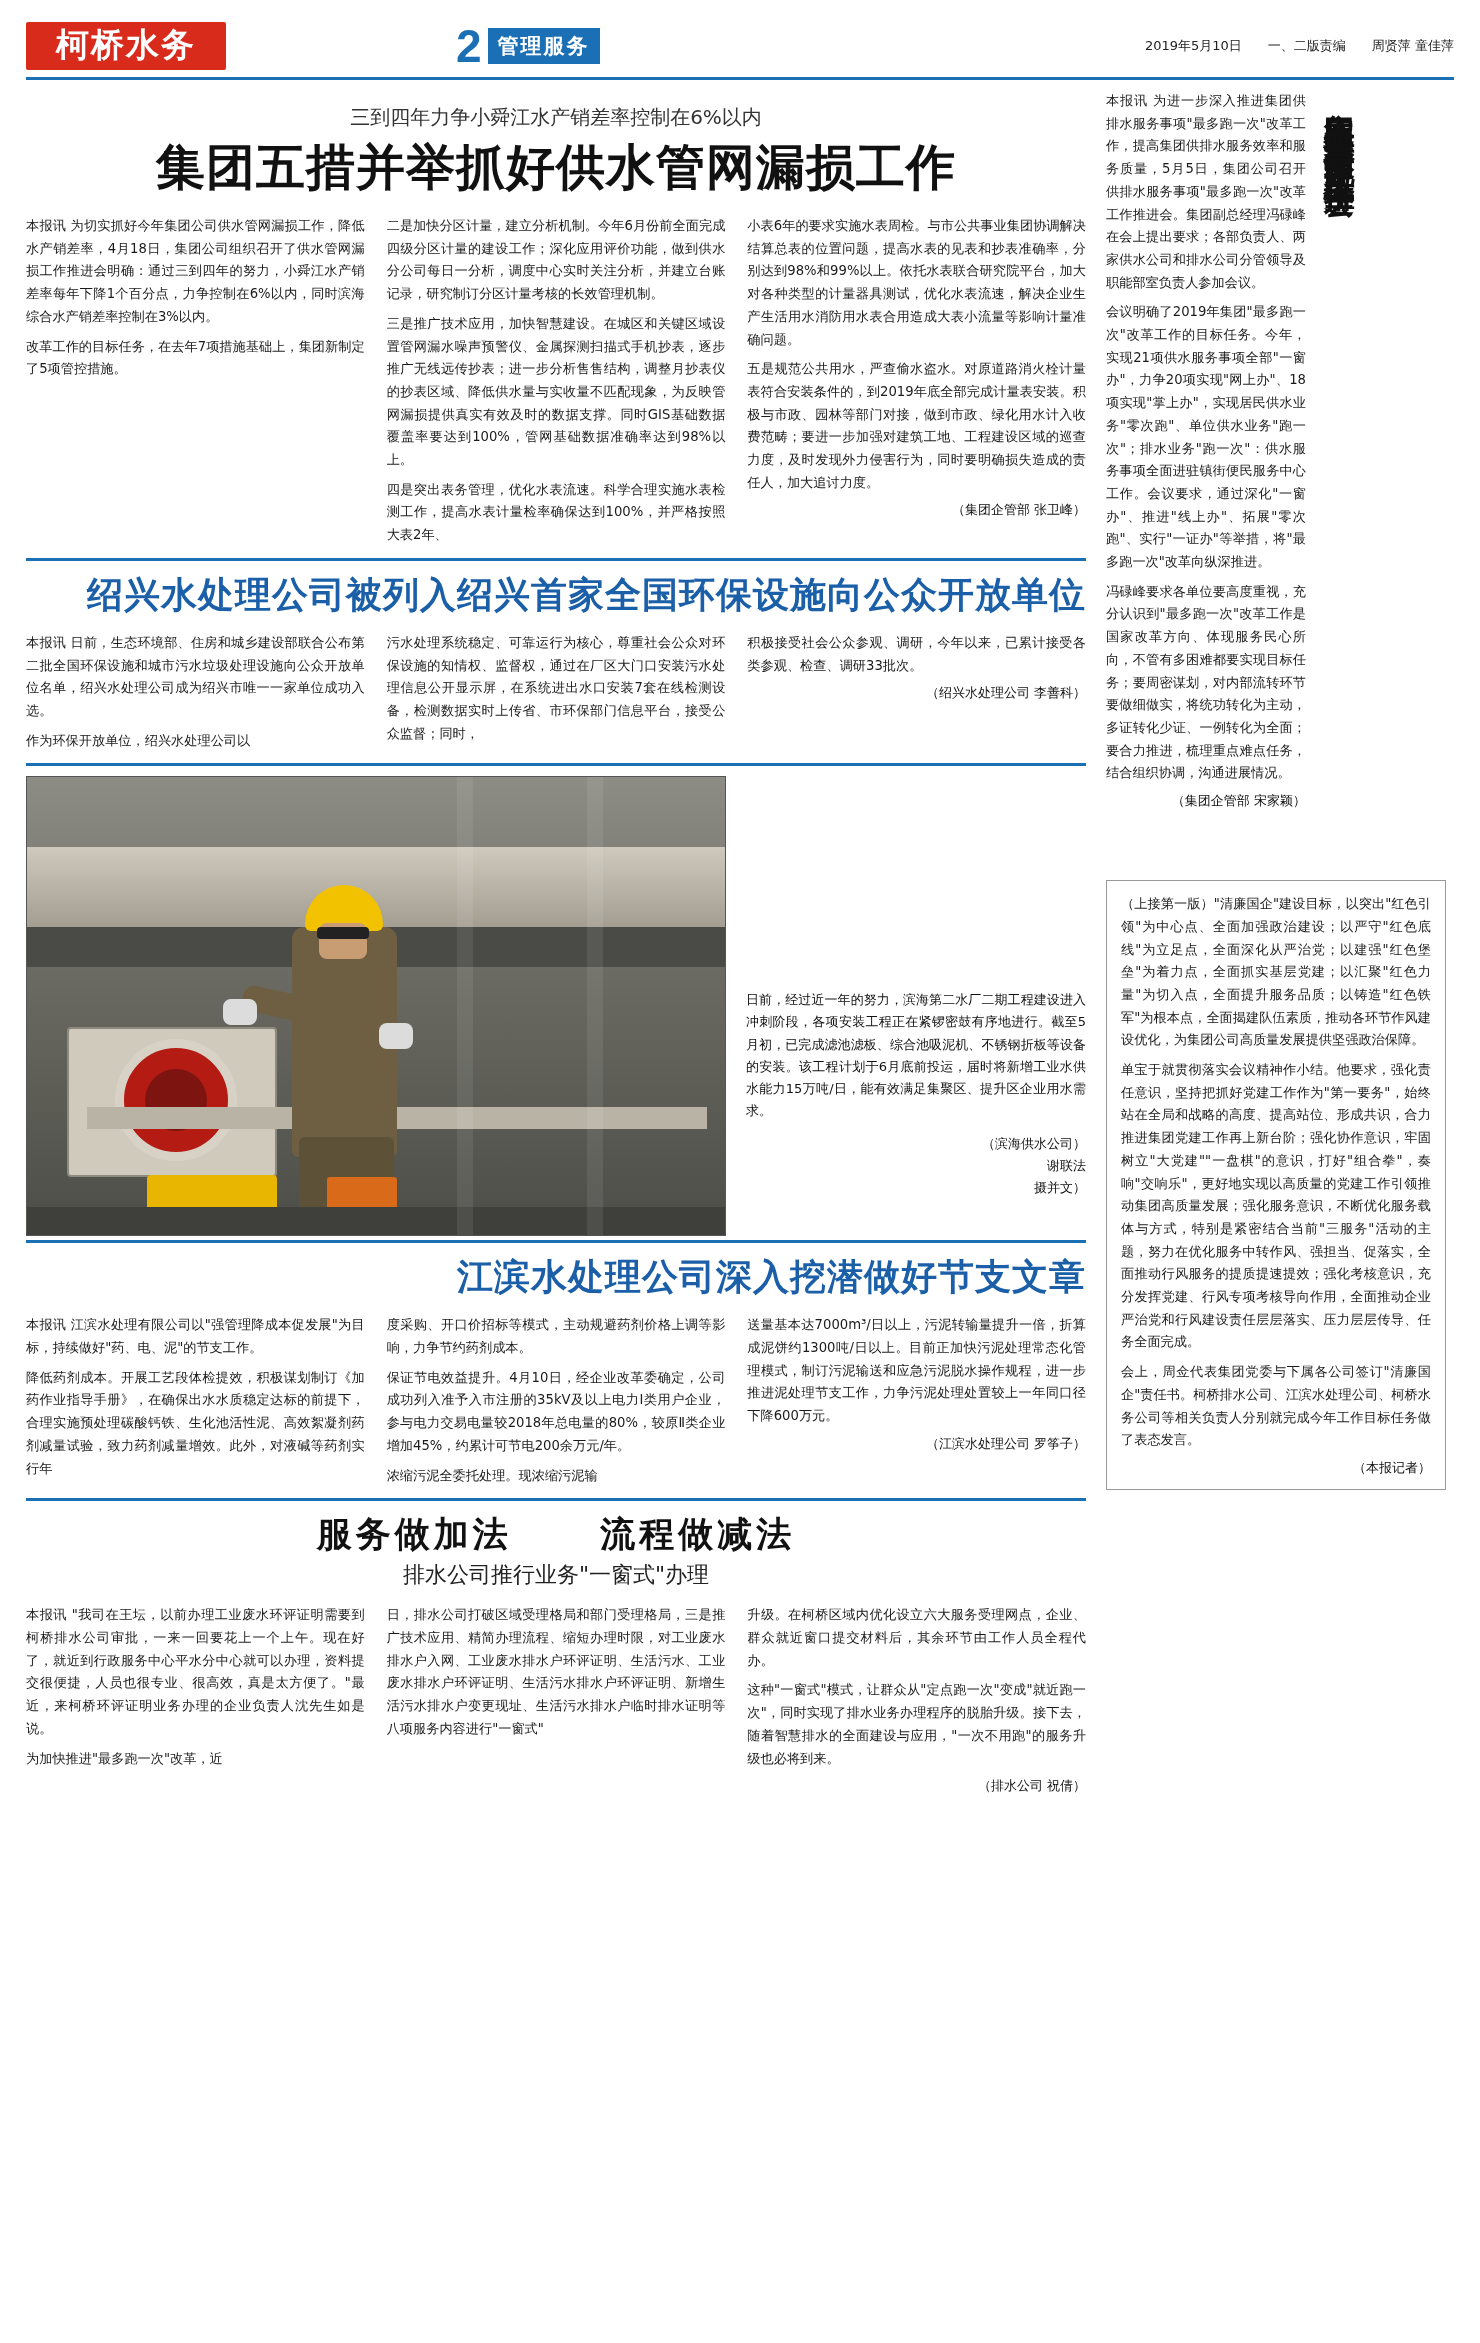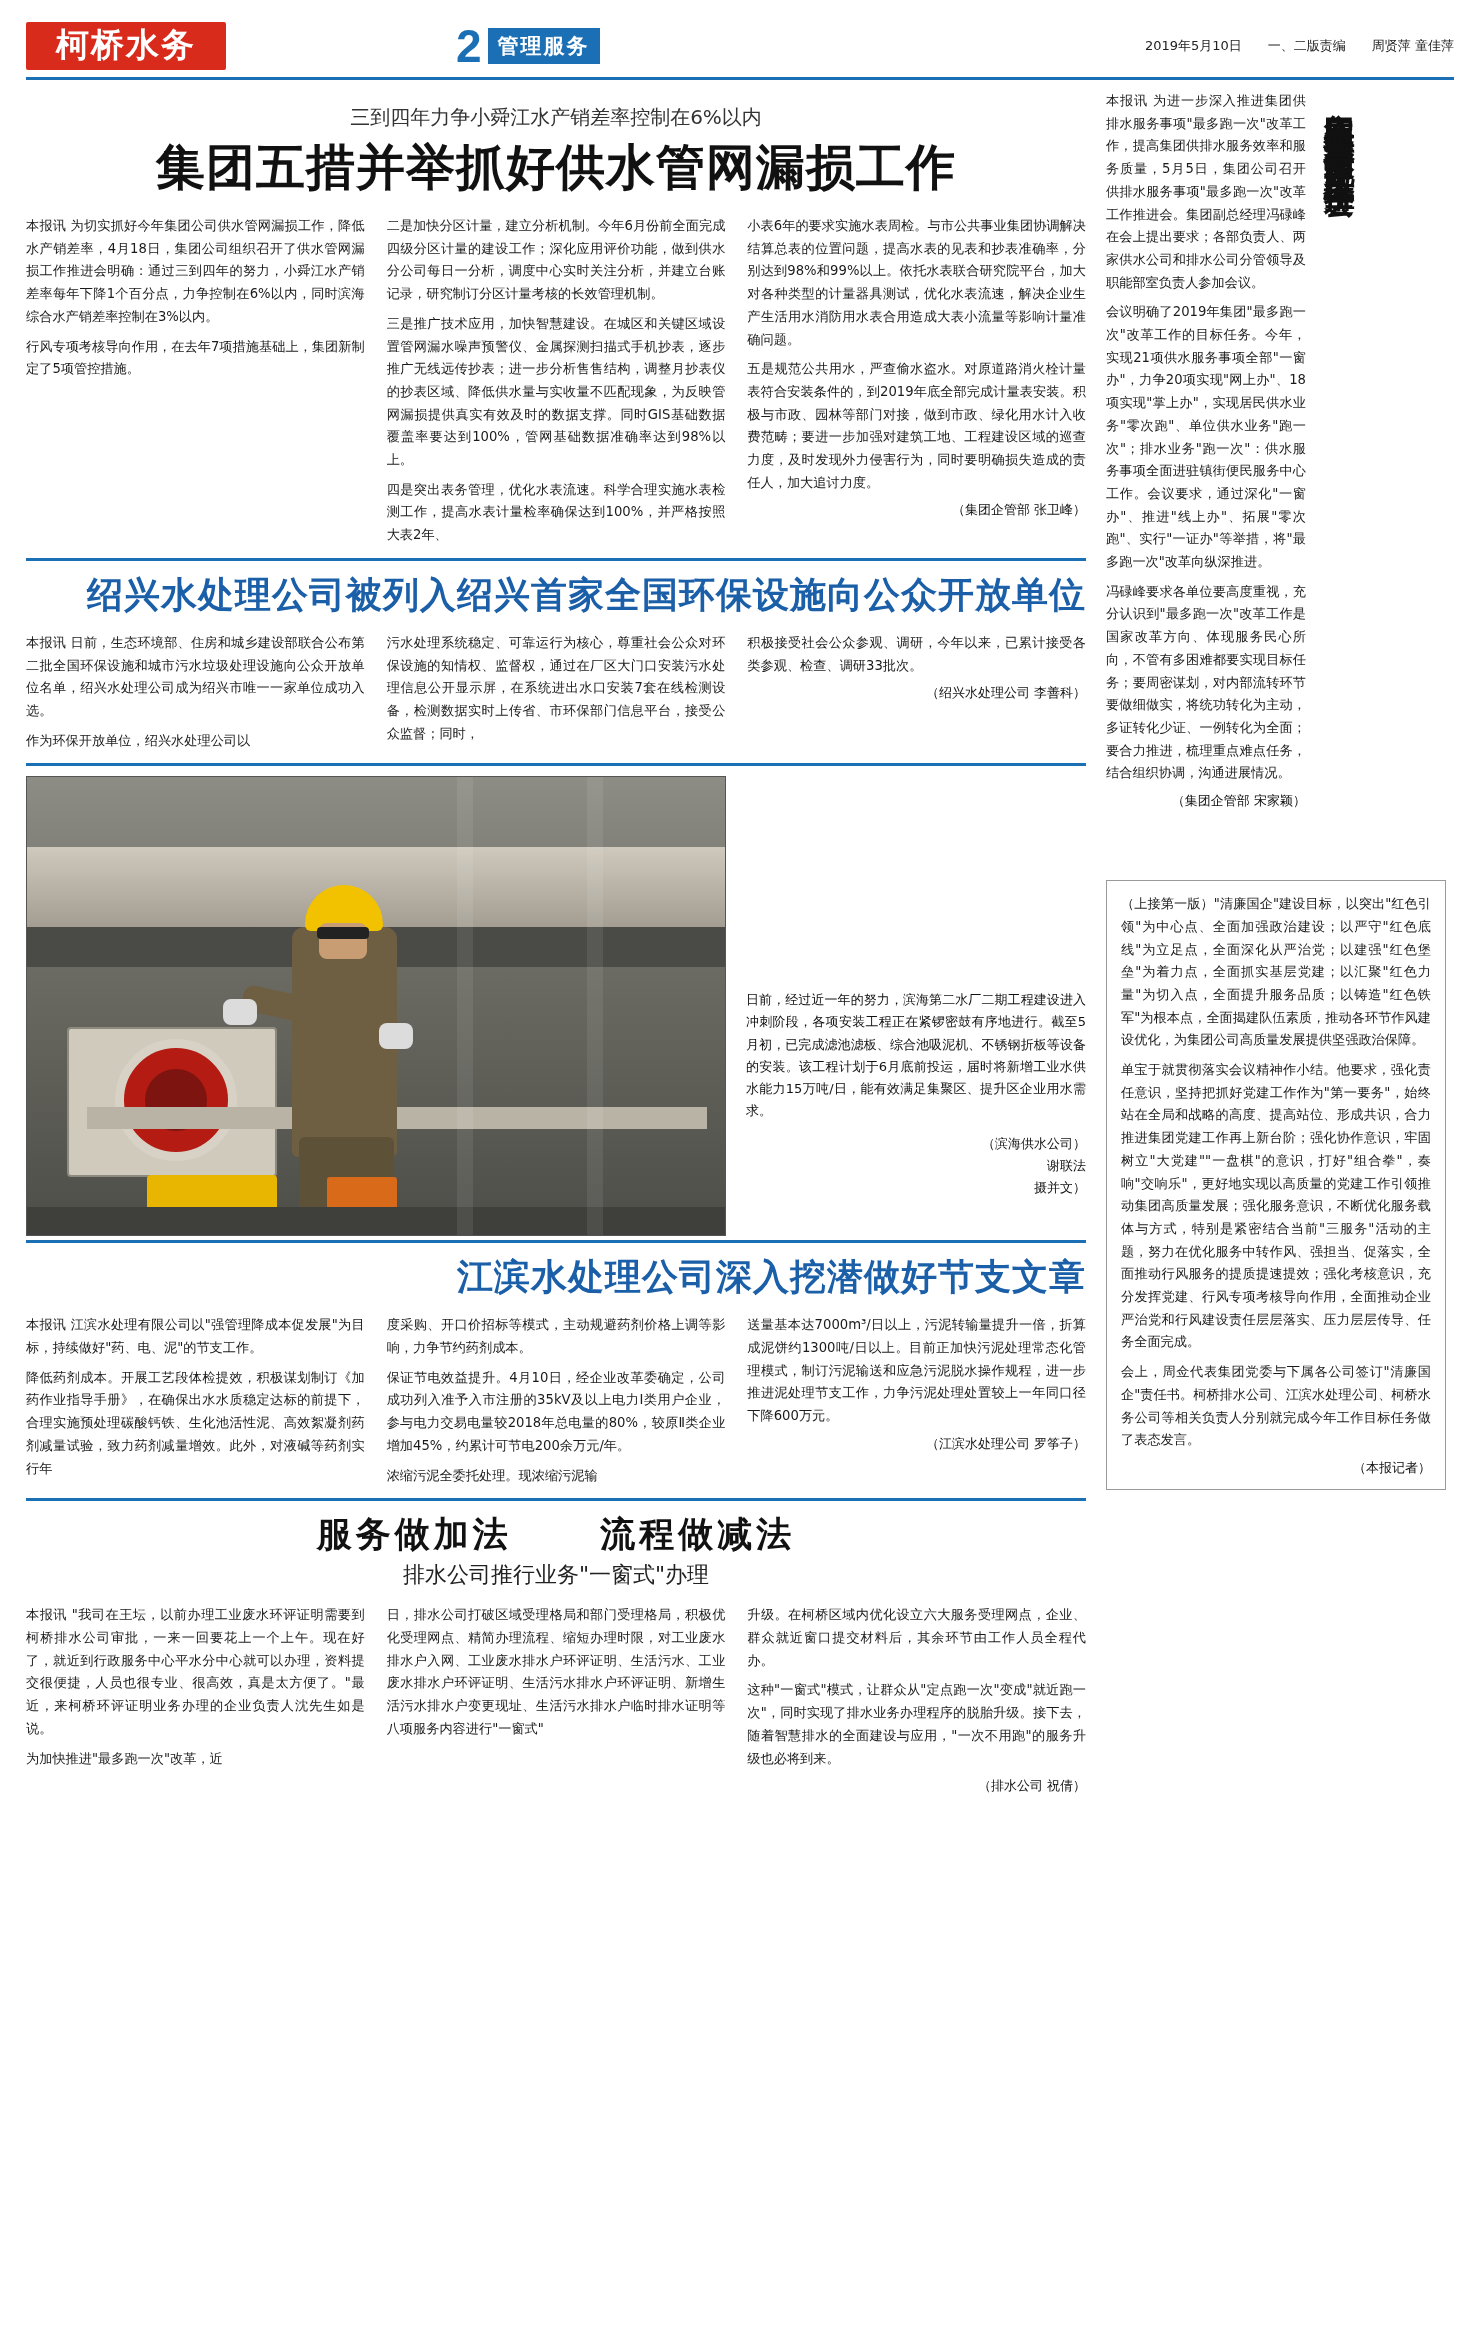--- a/index.html
+++ b/index.html
@@ -106,21 +106,21 @@
     <div class="main-grid">
 
       <div class="left-zone">
 
         <div>
           <div class="lead-small">三到四年力争小舜江水产销差率控制在6%以内</div>
           <div class="headline-1">集团五措并举抓好供水管网漏损工作</div>
           <div class="cols">
             <div class="col">
               <p class="body">本报讯  为切实抓好今年集团公司供水管网漏损工作，降低水产销差率，4月18日，集团公司组织召开了供水管网漏损工作推进会明确：通过三到四年的努力，小舜江水产销差率每年下降1个百分点，力争控制在6%以内，同时滨海综合水产销差率控制在3%以内。</p>
-              <p class="body">行风专项考核导向作用，在去年7项措施基础上，集团新制定了5项管控措施。</p>
+              <p class="body">改革工作的目标任务，在去年7项措施基础上，集团新制定了5项管控措施。</p>
             </div>
             <div class="col">
               <p class="body">二是加快分区计量，建立分析机制。今年6月份前全面完成四级分区计量的建设工作；深化应用评价功能，做到供水分公司每日一分析，调度中心实时关注分析，并建立台账记录，研究制订分区计量考核的长效管理机制。</p>
               <p class="body">三是推广技术应用，加快智慧建设。在城区和关键区域设置管网漏水噪声预警仪、金属探测扫描式手机抄表，逐步推广无线远传抄表；进一步分析售售结构，调整月抄表仪的抄表区域、降低供水量与实收量不匹配现象，为反映管网漏损提供真实有效及时的数据支撑。同时GIS基础数据覆盖率要达到100%，管网基础数据准确率达到98%以上。</p>
               <p class="body">四是突出表务管理，优化水表流速。科学合理实施水表检测工作，提高水表计量检率确保达到100%，并严格按照大表2年、</p>
             </div>
             <div class="col">
               <p class="body">小表6年的要求实施水表周检。与市公共事业集团协调解决结算总表的位置问题，提高水表的见表和抄表准确率，分别达到98%和99%以上。依托水表联合研究院平台，加大对各种类型的计量器具测试，优化水表流速，解决企业生产生活用水消防用水表合用造成大表小流量等影响计量准确问题。</p>
               <p class="body">五是规范公共用水，严查偷水盗水。对原道路消火栓计量表符合安装条件的，到2019年底全部完成计量表安装。积极与市政、园林等部门对接，做到市政、绿化用水计入收费范畴；要进一步加强对建筑工地、工程建设区域的巡查力度，及时发现外力侵害行为，同时要明确损失造成的责任人，加大追讨力度。</p>
               <div class="sign">（集团企管部  张卫峰）</div>
@@ -212,21 +212,21 @@
             <span style="display:inline-block;width:56px;"></span>
             <span>流程做减法</span>
           </div>
           <div class="sub-head">排水公司推行业务"一窗式"办理</div>
           <div class="cols">
             <div class="col">
               <p class="body">本报讯  "我司在王坛，以前办理工业废水环评证明需要到柯桥排水公司审批，一来一回要花上一个上午。现在好了，就近到行政服务中心平水分中心就可以办理，资料提交很便捷，人员也很专业、很高效，真是太方便了。"最近，来柯桥环评证明业务办理的企业负责人沈先生如是说。</p>
               <p class="body">为加快推进"最多跑一次"改革，近</p>
             </div>
             <div class="col">
-              <p class="body">日，排水公司打破区域受理格局和部门受理格局，积极优化受理网点、精简办理流程、缩短办理时限，对工业废水排水户入网、工业废水排水户环评证明、生活污水、工业废水排水户环评证明、生活污水排水户环评证明、新增生活污水排水户变更现址、生活污水排水户临时排水证明等八项服务内容进行"一窗式"</p>
+              <p class="body">日，排水公司打破区域受理格局和部门受理格局，三是推广技术应用、精简办理流程、缩短办理时限，对工业废水排水户入网、工业废水排水户环评证明、生活污水、工业废水排水户环评证明、生活污水排水户环评证明、新增生活污水排水户变更现址、生活污水排水户临时排水证明等八项服务内容进行"一窗式"</p>
             </div>
             <div class="col">
               <p class="body">升级。在柯桥区域内优化设立六大服务受理网点，企业、群众就近窗口提交材料后，其余环节由工作人员全程代办。</p>
               <p class="body">这种"一窗式"模式，让群众从"定点跑一次"变成"就近跑一次"，同时实现了排水业务办理程序的脱胎升级。接下去，随着智慧排水的全面建设与应用，"一次不用跑"的服务升级也必将到来。</p>
               <div class="sign">（排水公司  祝倩）</div>
             </div>
           </div>
         </div>
       </div>
 

